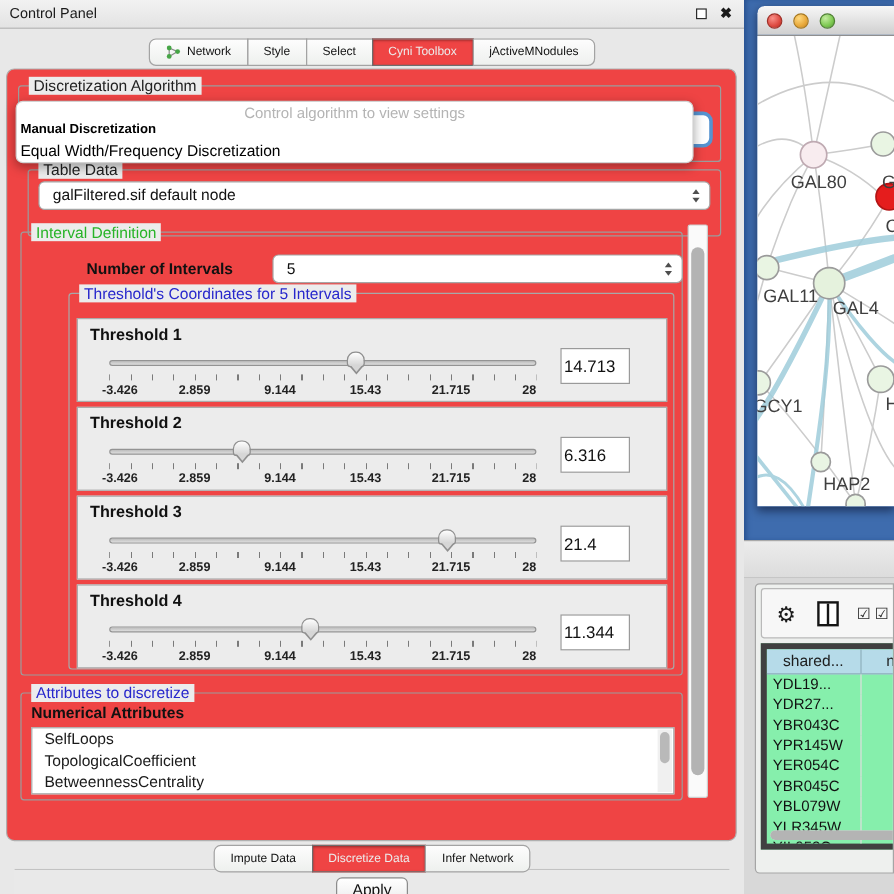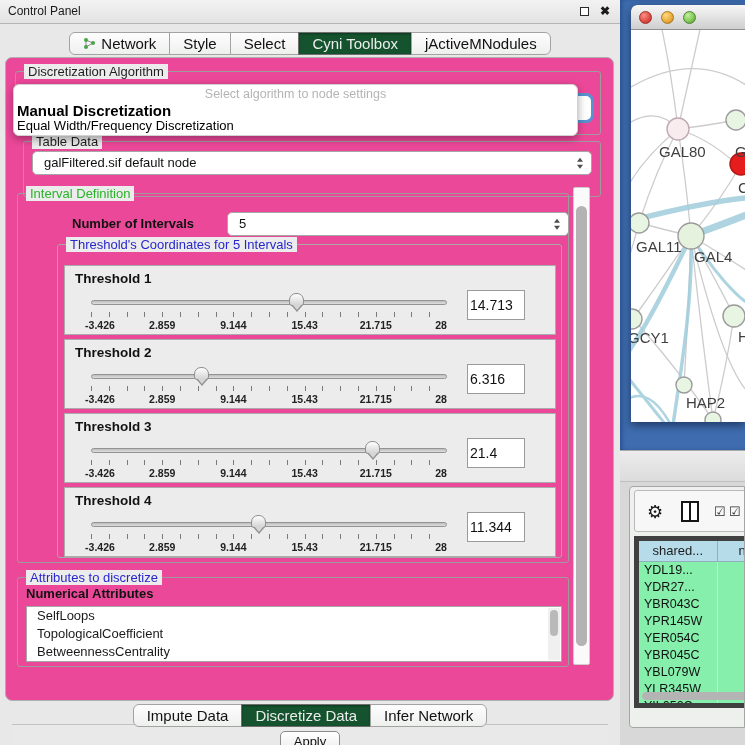--- a/index.html
+++ b/index.html
@@ -9,30 +9,30 @@
   
   .win-header{position:absolute;left:0;top:0;width:620px;height:24px;
     background:linear-gradient(#f2f2f2,#e3e3e3);border-bottom:1px solid #b5b5b5;}
   .win-title{position:absolute;left:8px;top:0;line-height:23px;font-size:12px;color:#1a1a1a;}
   .float-ic{position:absolute;right:31px;top:7px;width:9px;height:9px;border:1.5px solid #2c2c2c;background:#fff;}
   .close-ic{position:absolute;right:10px;top:4px;font-size:12px;font-weight:bold;color:#1a1a1a;cursor:default;}
 
   .tabbar{position:absolute;left:0;width:620px;display:flex;justify-content:center;}
   .tabbar.top{top:32px;}
   .tabbar.bottom{top:704px;}
-  .tab{height:23px;line-height:21px;padding:0 13px;font-size:15px;color:#111;
+  .tab{height:23px;line-height:21px;padding:0 13px;font-size:10px;color:#111;
     background:linear-gradient(#fdfdfd,#eef0ee);border:1px solid #a3a3a3;margin-left:-1px;
     display:flex;align-items:center;gap:5px;white-space:nowrap;}
   .tab.first{border-radius:6px 0 0 6px;margin-left:0;}
   .tab.last{border-radius:0 6px 6px 0;}
-  .tab.sel{background:#14532d;color:#ececec;border-color:#6e6e6e;
+  .tab.sel{background:#ef4444;color:#ececec;border-color:#6e6e6e;
     box-shadow:inset 0 1px 2px rgba(0,0,0,.35);}
 
   .content-panel{position:absolute;left:5px;top:57px;width:609px;height:644px;
-    background:#ec4899;border:1px solid #b0b0b0;border-radius:7px;}
+    background:#ef4444;border:1px solid #b0b0b0;border-radius:7px;}
 
   
   .group{position:absolute;border:1px solid #9c9c9c;border-radius:3px;}
   .gtitle{position:absolute;top:-8px;left:8px;background:#ececec;padding:0 4px;
     font-size:13px;color:#1f1f1f;white-space:nowrap;}
   .gtitle.green{color:#28b428;}
   .gtitle.blue{color:#2727cc;}
 
   
   .combo{position:absolute;background:#fff;border:1px solid #a6a6a6;border-radius:5px;
@@ -44,21 +44,21 @@
   .spin .dn{border-top:4.5px solid #4e4e4e;}
 
   
   .algo-combo{position:absolute;left:360px;top:93px;width:234px;height:30px;background:#fff;
     border:3px solid #5693d0;border-radius:8px;z-index:5;}
 
   
   .popup{position:absolute;left:13px;top:84px;width:565px;height:52px;background:#fff;
     border:1px solid #d2d2d2;border-radius:6px;box-shadow:0 3px 9px rgba(0,0,0,.35);z-index:10;}
   .popup-hint{position:absolute;left:0;right:0;top:2px;text-align:center;font-size:12.5px;color:#b4b4b4;}
-  .popup-opt1{position:absolute;left:3px;top:17px;font-size:15px;font-weight:bold;color:#000;}
+  .popup-opt1{position:absolute;left:3px;top:17px;font-size:11px;font-weight:bold;color:#000;}
   .popup-opt2{position:absolute;left:3px;top:33px;font-size:13px;color:#000;}
 
   
   .vscroll{position:absolute;left:573px;top:187px;width:17px;height:478px;background:#fafafa;
     border:1px solid #cdcdcd;border-radius:2px;}
   .vscroll .thumb{position:absolute;left:2px;top:18px;width:11px;height:440px;background:#b3b3b3;border-radius:6px;}
 
   
   .thr-panel{position:absolute;left:6px;width:492px;height:70px;border:1px solid #ababab;background:#ececec;}
   .thr-label{position:absolute;left:10px;top:5px;font-size:13.5px;font-weight:bold;color:#111;}
@@ -295,21 +295,21 @@
     </div>
   </div>
 
   <div class="apply-bar">
     <div class="apply-btn">Apply</div>
   </div>
 </div>
 
 <div class="algo-combo"></div>
 <div class="popup">
-  <div class="popup-hint">Select algorithm to node settings</div>
+  <div class="popup-hint">Control algorithm to view settings</div>
   <div class="popup-opt1">Manual Discretization</div>
   <div class="popup-opt2">Equal Width/Frequency Discretization</div>
 </div>
 
 <div class="vscroll">
   <div class="thumb"></div>
 </div>
 
 <div class="tabbar bottom">
   <div class="tab first">

